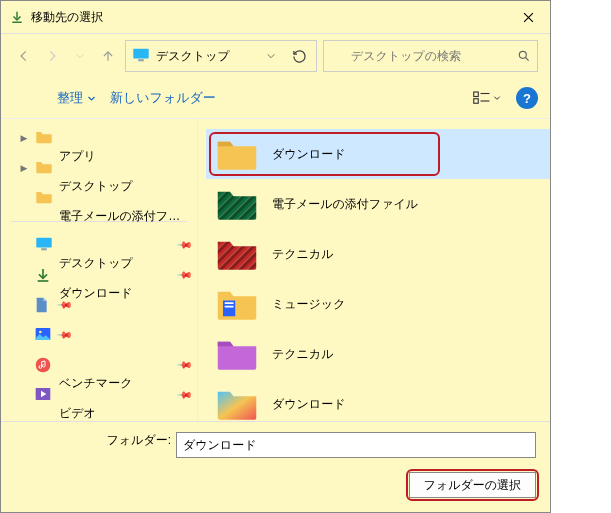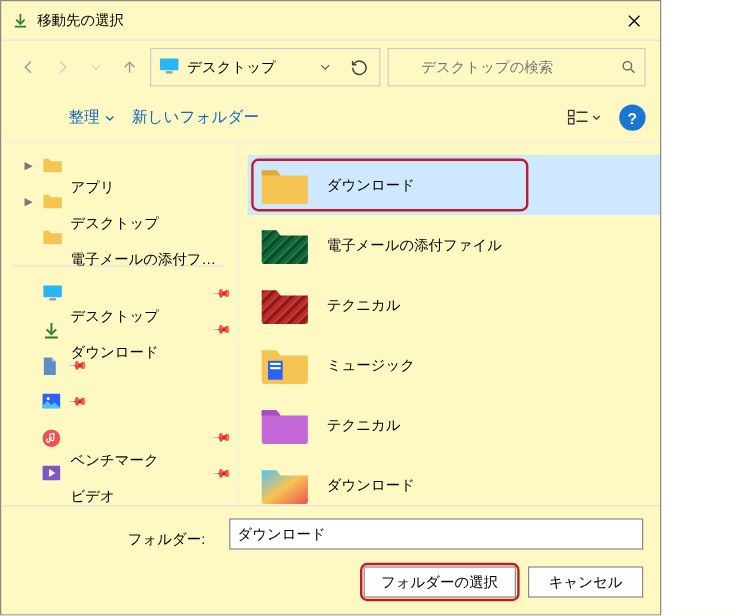--- a/index.html
+++ b/index.html
@@ -214,22 +214,22 @@
   border: 2px solid #c01c28;
   border-radius: 6px;
   pointer-events: none;
 }
 .footer {
   border-top: 1px solid #e0e0e0;
   padding: 10px 14px 14px 14px;
 }
 .fld-row {
   display: flex;
-  align-items: flex-end;
-  gap: 20px;
+  align-items: flex-start;
+  gap: 5px;
   margin-bottom: 14px;
 }
 .fld-label {
   width: 156px;
   text-align: right;
 }
 .fld-input {
   flex: 1;
   height: 24px;
   border: 1px solid #888;
@@ -537,19 +537,16 @@
   <div class="footer">
     <div class="fld-row">
       <span class="fld-label">フォルダー:</span>
       <input class="fld-input" value="ダウンロード" style="">
     </div>
     <div class="btn-row">
       <button class="btn">
         <span>フォルダーの選択</span>
         <span class="btn-highlight"></span>
       </button>
-      <button class="btn">
-        <span>キャンセル</span>
-      </button>
     </div>
   </div>
 
 </div>
 
 </body></html>

